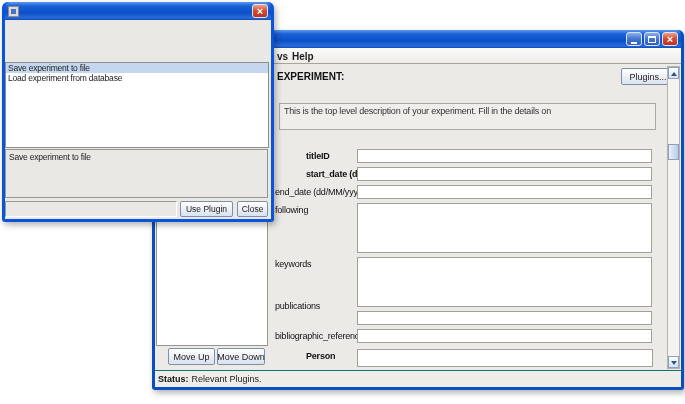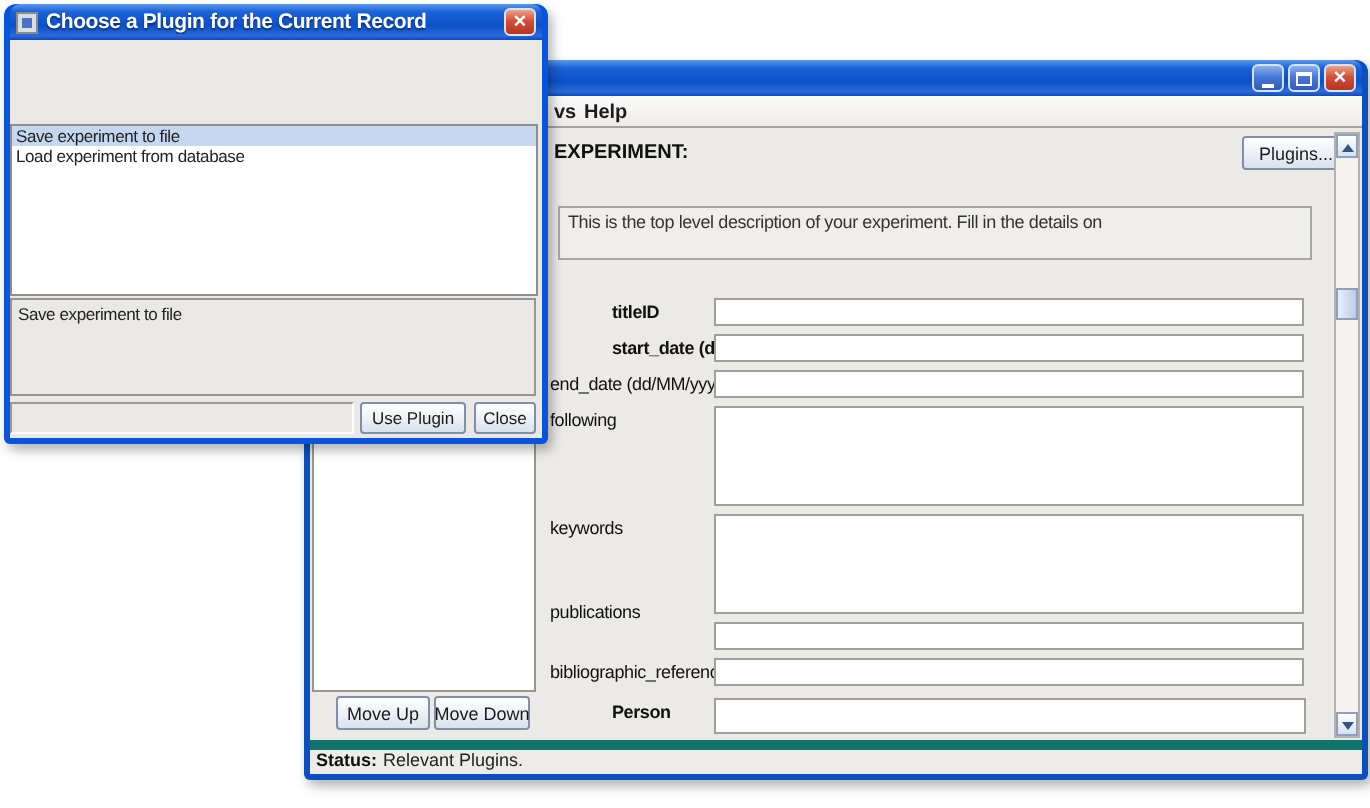--- a/index.html
+++ b/index.html
@@ -76,21 +76,21 @@
   .scroll-btn.down{bottom:0;}
   .tri-up{position:absolute;left:2px;top:4px;width:0;height:0;
     border-left:3px solid transparent;border-right:3px solid transparent;border-bottom:4px solid #33567E;}
   .tri-down{position:absolute;left:2px;top:4px;width:0;height:0;
     border-left:3px solid transparent;border-right:3px solid transparent;border-top:4px solid #33567E;}
   .scroll-thumb{position:absolute;left:0;top:77px;width:11px;height:16px;
     background:linear-gradient(90deg,#EAF0F9,#B9CCE8);border:1px solid #8CA0C0;}
 
   
   .statusbar{position:absolute;left:0;top:322px;width:526px;height:17px;
-    background:#EDECE8;border-top:5px solid #0f766e;display:flex;align-items:flex-start;padding-left:3px;}
+    background:#EDECE8;border-top:1px solid #0f766e;display:flex;align-items:center;padding-left:3px;}
   .statusbar .s-label{font-size:9px;font-weight:bold;color:#111;}
   .statusbar .s-text{font-size:9px;color:#222;margin-left:3px;}
 
   
   #plugin-dialog{left:2px;top:2px;width:272px;height:220px;z-index:10;
     background:#0855DD;padding:0 3px 3px 3px;}
   #plugin-dialog .win-body{width:266px;height:199px;background:#E9E8E4;}
   .java-icon{width:11px;height:11px;margin:0 4px 0 3px;background:#DCDCDC;
     border:1px solid #8A8A8A;position:relative;flex:none;}
   .java-icon::before{content:"";position:absolute;left:2px;top:2px;width:5px;height:5px;
@@ -186,21 +186,20 @@
         <span class="s-label">Status:</span>
         <span class="s-text">Relevant Plugins.</span>
       </div>
 
     </div>
   </div>
 
   <div class="xp-window" id="plugin-dialog">
     <div class="titlebar">
       <span class="java-icon"></span>
-      <span class="title-text">Choose a Plugin for the Current Record</span>
       <div class="tb-controls">
         <div class="tb-btn close">
             <span class="glyph-x">×</span>
           </div>
       </div>
     </div>
     <div class="win-body">
 
       <div class="dlg-list">
         <div class="dlg-list-item selected">Save experiment to file</div>

